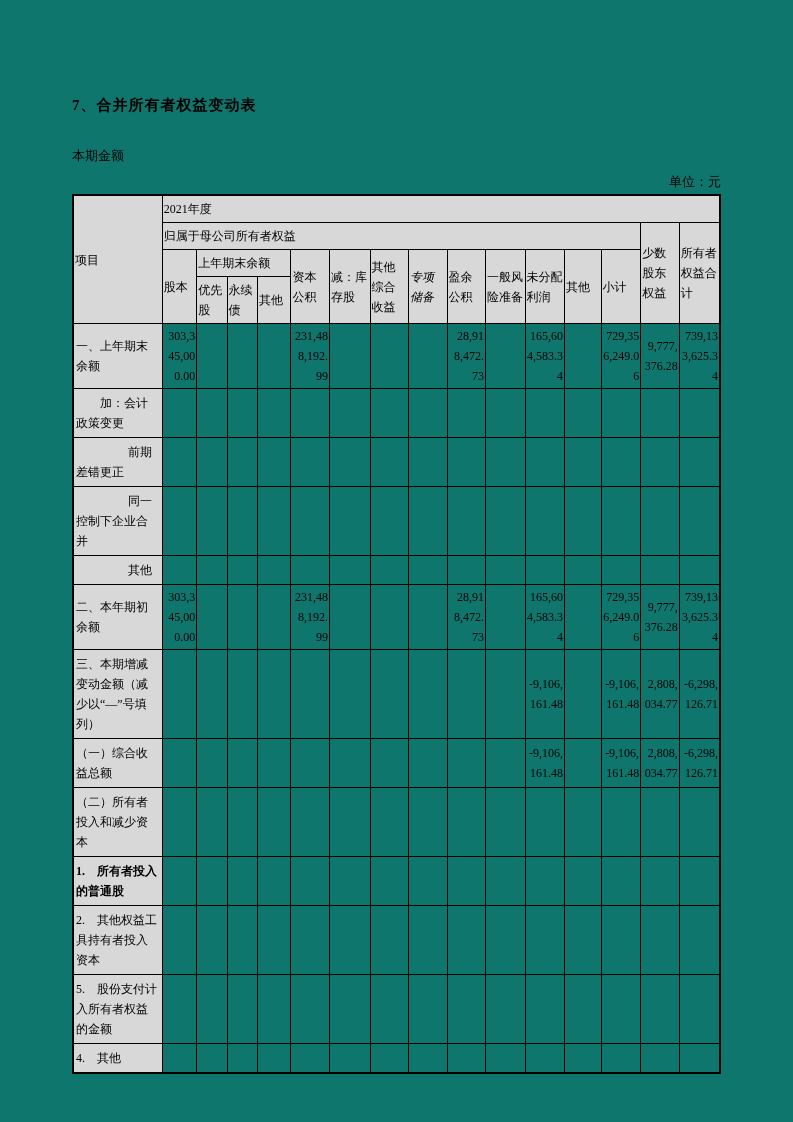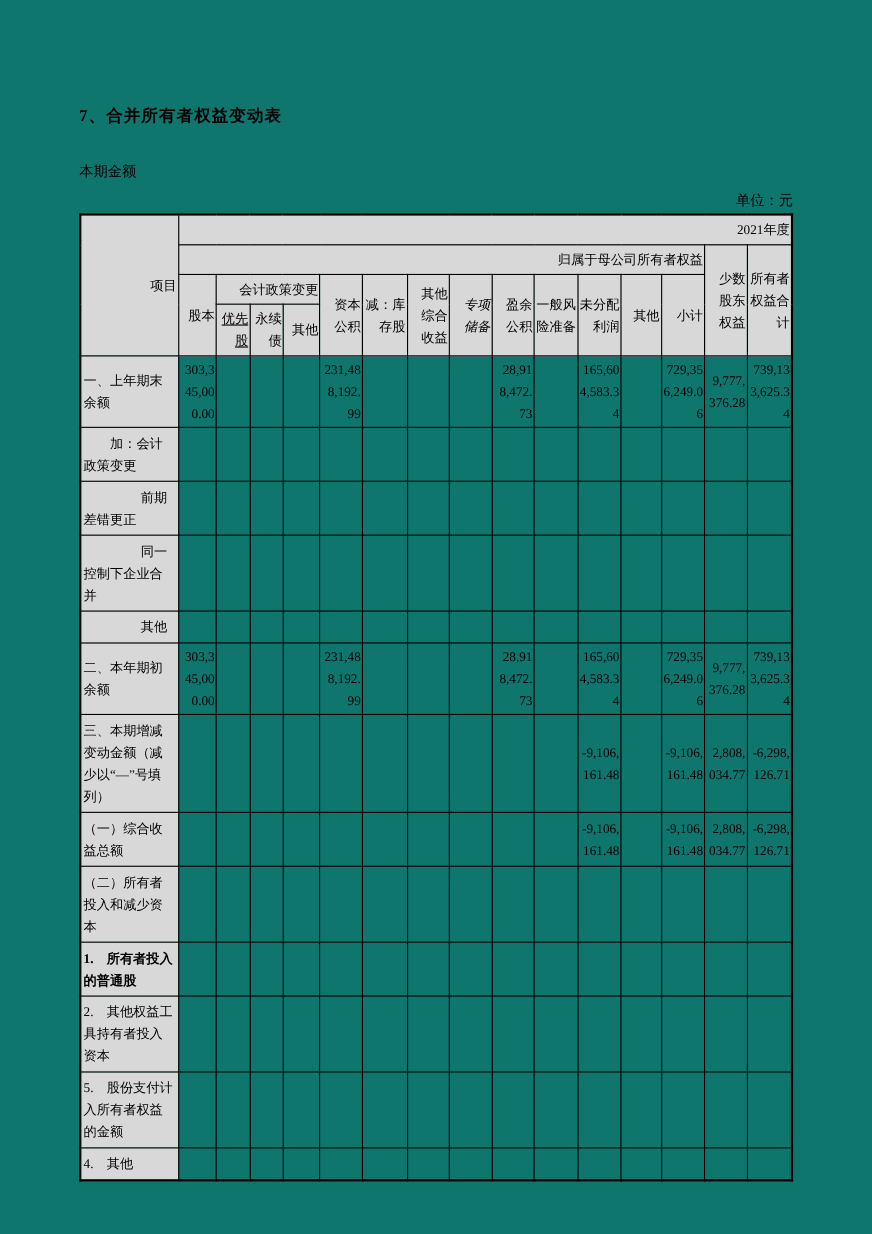--- a/index.html
+++ b/index.html
@@ -10,21 +10,21 @@
     overflow: hidden; position: relative;
   }
   .title { font-size: 15px; font-weight: bold; margin: 0; letter-spacing: 1px; }
   .period { font-size: 13px; margin-top: 32px; }
   .unit { font-size: 13px; text-align: right; margin: 8px 0 3px 0; }
   table.tbl {
     border-collapse: collapse; table-layout: fixed; width: 649px;
     border: 2px solid #000; font-size: 12px; line-height: 20px;
   }
   .tbl td { border: 1px solid #000; vertical-align: middle; box-sizing: border-box; }
-  .th { text-align: right; padding: 3px 1px; }
+  .th { text-align: left; padding: 3px 1px; }
   .rl { text-align: left; padding: 4px 2px; }
   .rl.ind1 { text-indent: 24px; }
   .rl.ind2 { text-indent: 52px; }
   .num { text-align: right; padding: 2px 1px; word-break: break-all; }
   .shaded { background: #d8d8d8; }
 </style>
 </head>
 <body>
 
 <div class="page">
@@ -56,33 +56,33 @@
         <td class="th shaded" rowspan="4" style="background: rgb(216, 216, 216);">项目</td>
         <td class="th shaded" colspan="15" style="background: rgb(216, 216, 216);">2021年度</td>
       </tr>
       <tr>
         <td class="th shaded" colspan="13" style="background: rgb(216, 216, 216);">归属于母公司所有者权益</td>
         <td class="th shaded" rowspan="3" style="background: rgb(216, 216, 216);">少数股东权益</td>
         <td class="th shaded" rowspan="3" style="background: rgb(216, 216, 216);">所有者权益合计</td>
       </tr>
       <tr>
         <td class="th shaded" rowspan="2" style="background: rgb(216, 216, 216);">股本</td>
-        <td class="th shaded" colspan="3" style="background: rgb(216, 216, 216);">会计政策变更</td>
+        <td class="th shaded" colspan="3" style="background: rgb(216, 216, 216);">上年期末余额</td>
         <td class="th shaded" rowspan="2" style="background: rgb(216, 216, 216);">资本公积</td>
         <td class="th shaded" rowspan="2" style="background: rgb(216, 216, 216);">减：库存股</td>
         <td class="th shaded" rowspan="2" style="background: rgb(216, 216, 216);">其他综合收益</td>
         <td class="th shaded" rowspan="2" style="background: rgb(216, 216, 216); font-style: italic;">专项储备</td>
         <td class="th shaded" rowspan="2" style="background: rgb(216, 216, 216);">盈余公积</td>
         <td class="th shaded" rowspan="2" style="background: rgb(216, 216, 216);">一般风险准备</td>
         <td class="th shaded" rowspan="2" style="background: rgb(216, 216, 216);">未分配利润</td>
         <td class="th shaded" rowspan="2" style="background: rgb(216, 216, 216);">其他</td>
         <td class="th shaded" rowspan="2" style="background: rgb(216, 216, 216);">小计</td>
       </tr>
       <tr>
-        <td class="th shaded" style="background: rgb(216, 216, 216); text-decoration: underline;">优先股</td>
+        <td class="th shaded" style="background: rgb(216, 216, 216);">优先股</td>
         <td class="th shaded" style="background: rgb(216, 216, 216);">永续债</td>
         <td class="th shaded" style="background: rgb(216, 216, 216);">其他</td>
       </tr>
     </thead>
     <tbody id="table-body">
         <tr>
           <td class="rl shaded" style="background: rgb(216, 216, 216);">一、上年期末余额</td>
           <td class="num">303,345,000.00</td>
           <td class="num"></td>
           <td class="num"></td>

